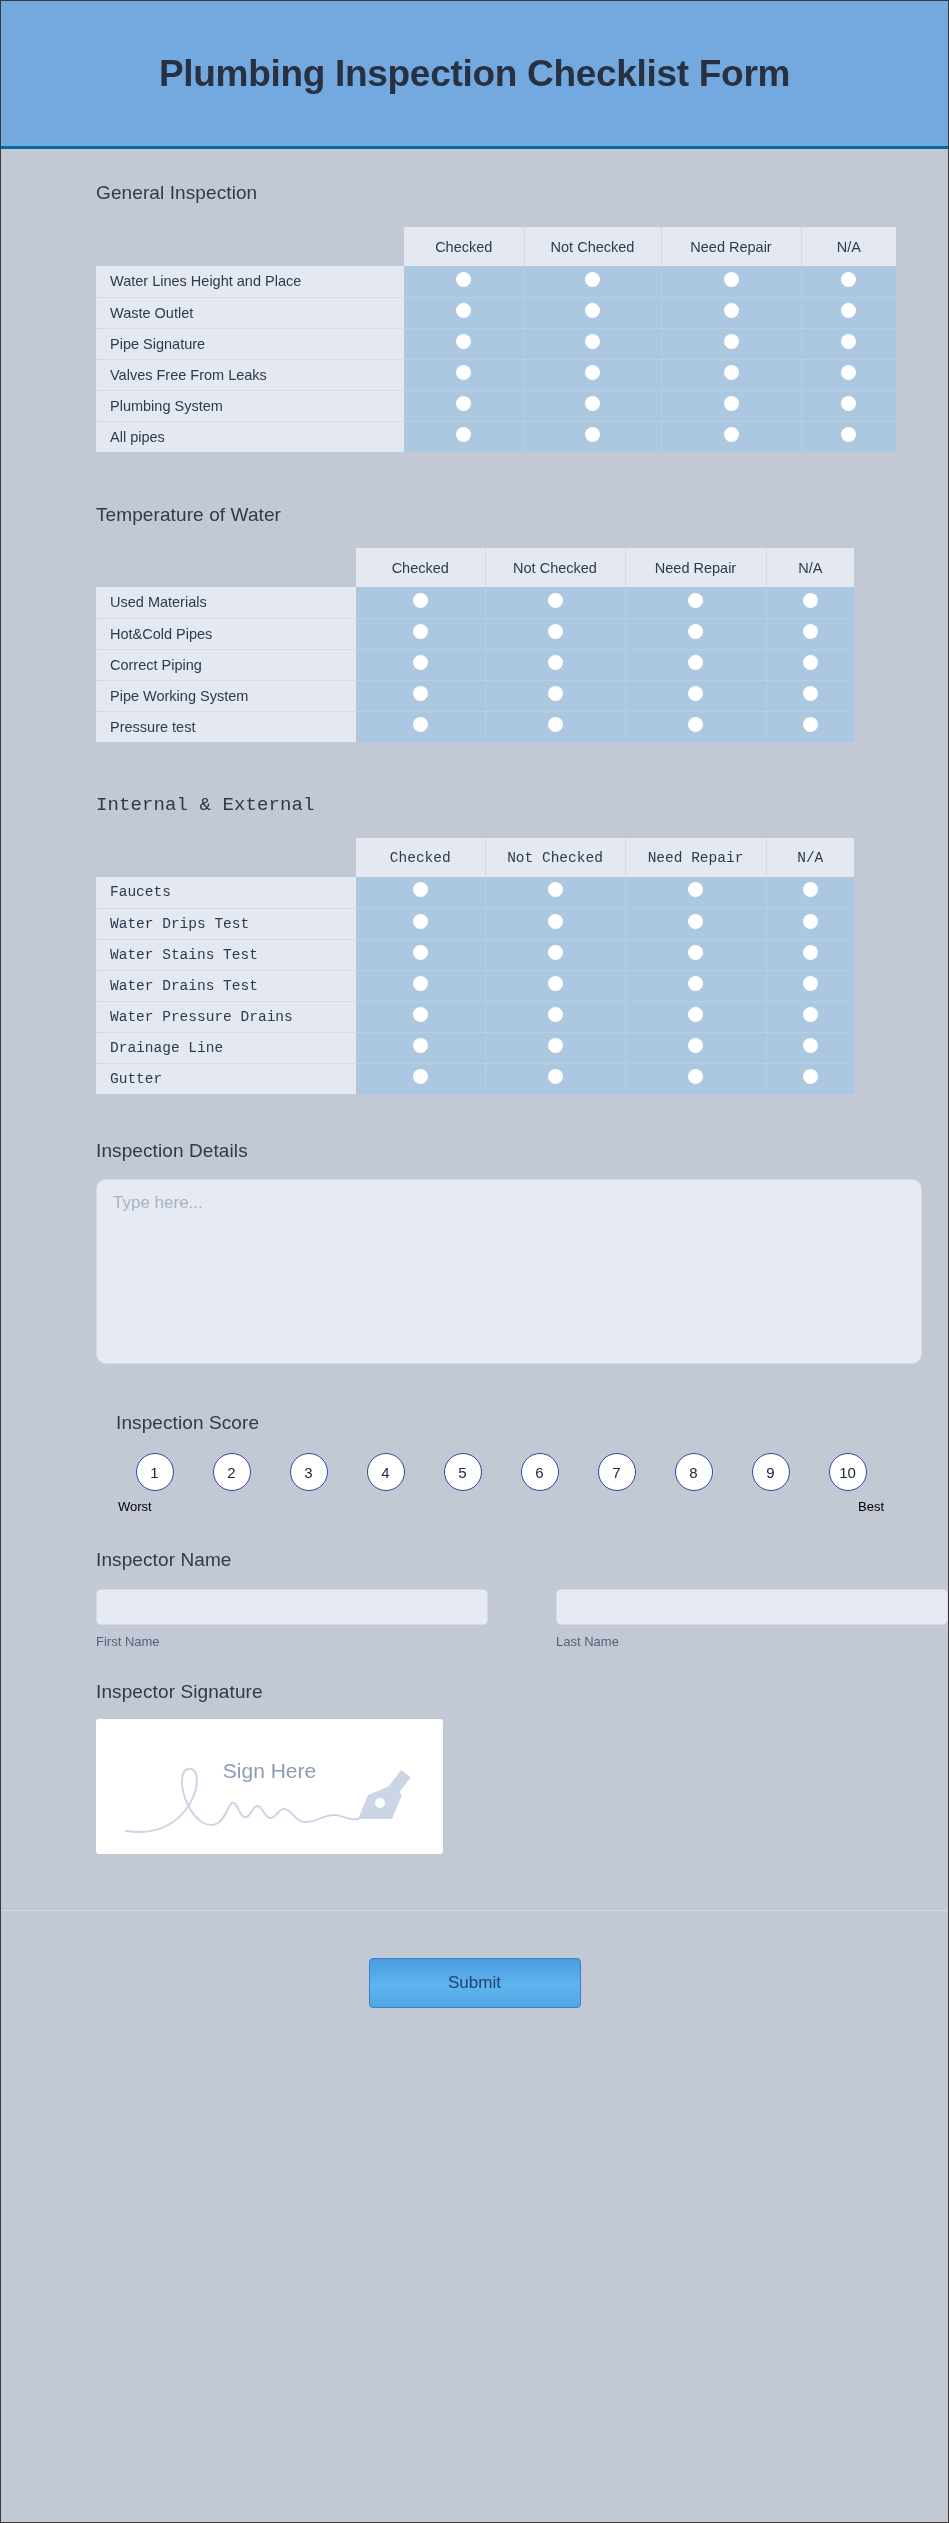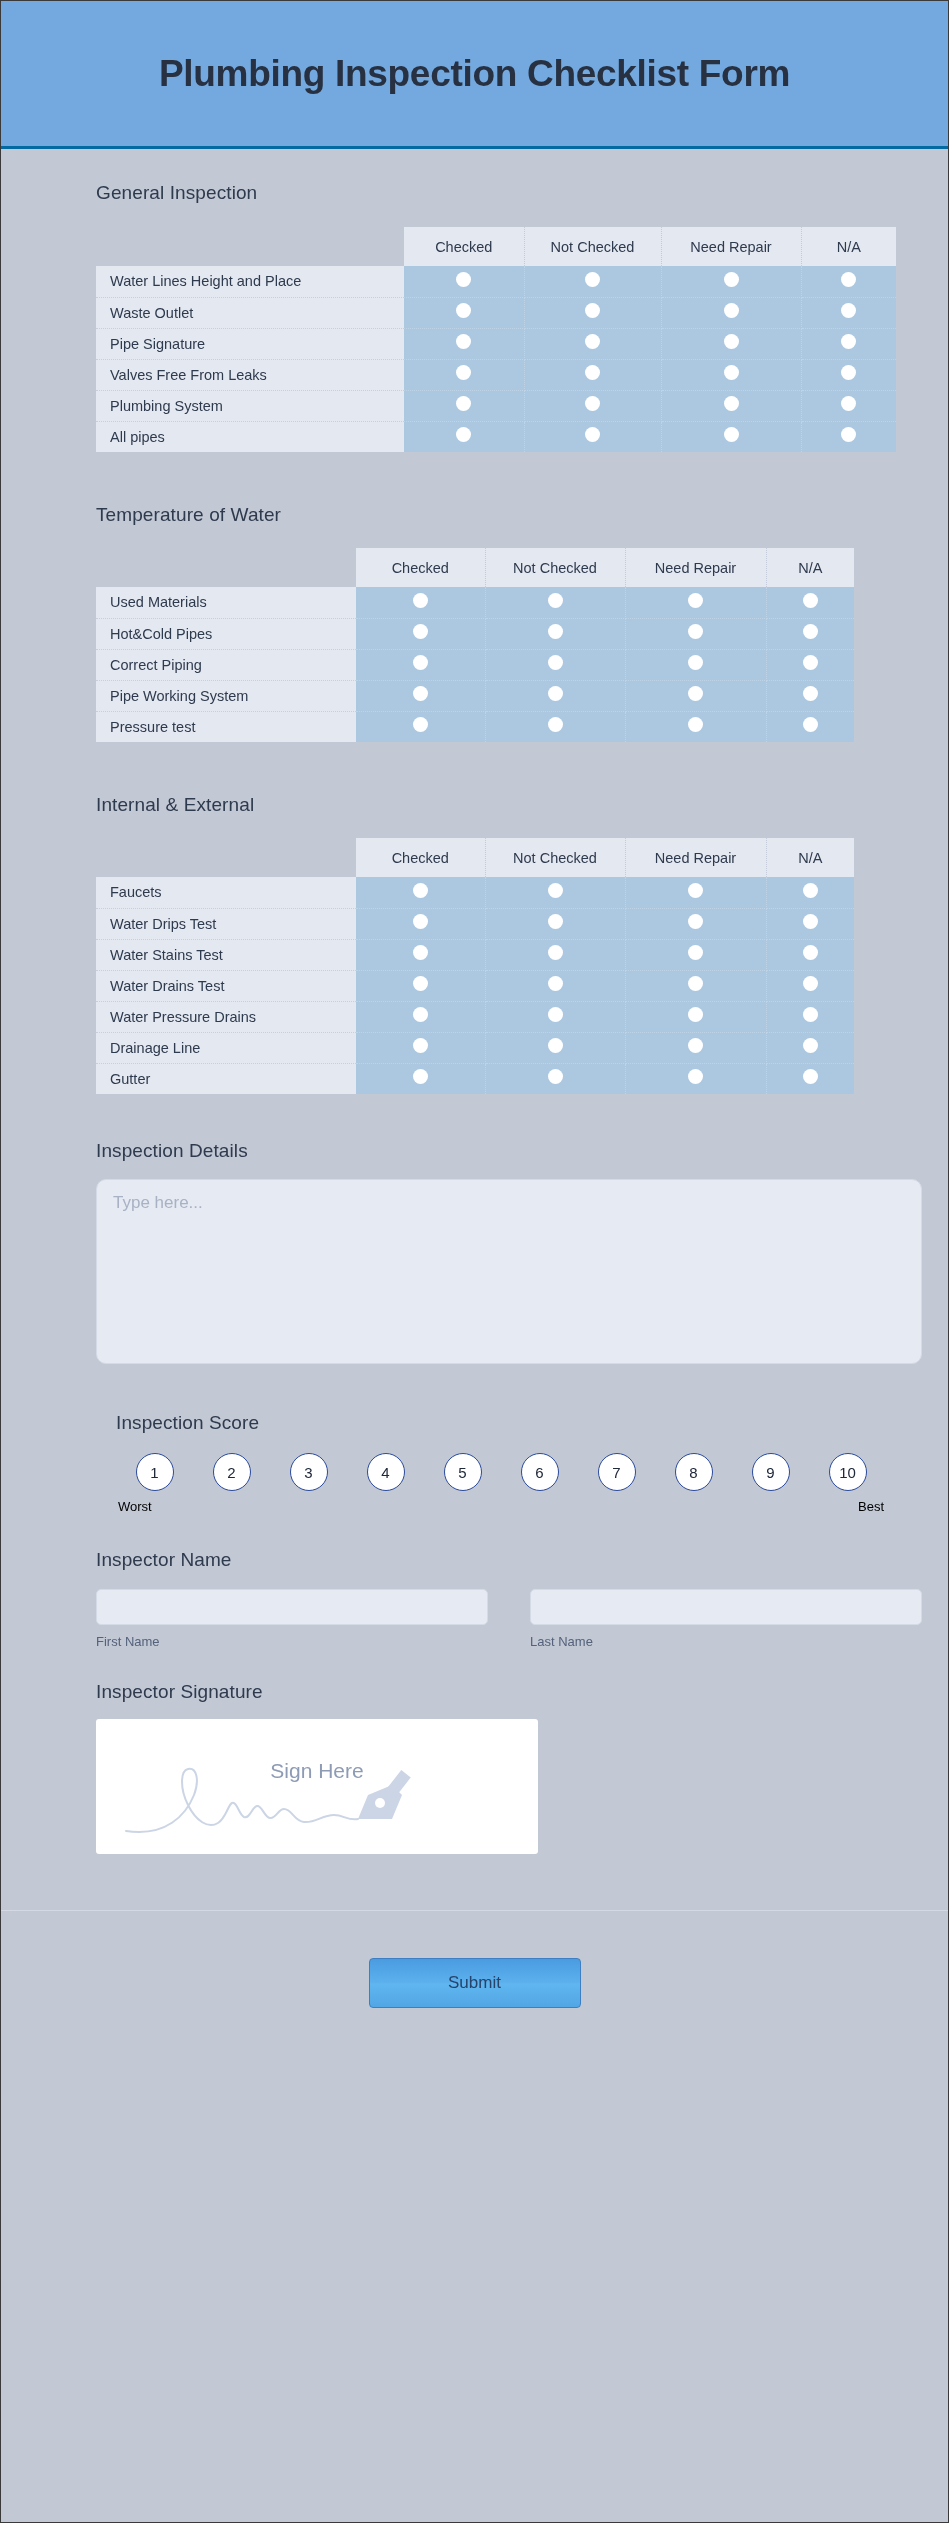--- a/index.html
+++ b/index.html
@@ -145,21 +145,21 @@
   .scale-endlabel {
     margin-top: 8px;
     font-size: 13px;
     color: #000000;
     height: 15px;
   }
   .scale-item.left .scale-endlabel { align-self: flex-start; margin-left: 2px; }
   .scale-item.right .scale-endlabel { align-self: flex-end; margin-right: 2px; }
 
   
-  .name-row { display: flex; gap: 42px; }
+  .name-row { display: flex; gap: 42px; justify-content: space-between; }
   .name-field { display: flex; flex-direction: column; }
   .text-input {
     width: 392px;
     height: 36px;
     background: #e6eaf2;
     border: 1px solid #d4dae6;
     border-radius: 5px;
     outline: none;
     padding: 0 12px;
     font-size: 15px;
@@ -167,21 +167,21 @@
     font-family: "Liberation Sans", sans-serif;
   }
   .sub-label {
     margin-top: 9px;
     font-size: 13px;
     color: #54627b;
   }
 
   
   .sig-pad {
-    width: 442px;
+    width: 347px;
     height: 135px;
     background: #ffffff;
     border-radius: 3px;
     position: relative;
     overflow: hidden;
   }
   .sig-inner {
     position: absolute;
     left: 0; top: 0; right: 0; bottom: 0;
     display: flex;
@@ -349,21 +349,21 @@
           <td class="row-label">Pressure test</td>
           <td class="opt"><span class="radio-dot"></span></td>
           <td class="opt"><span class="radio-dot"></span></td>
           <td class="opt"><span class="radio-dot"></span></td>
           <td class="opt"><span class="radio-dot"></span></td>
         </tr>
       </tbody>
     </table>
   </div>
 
-  <div class="section" style="padding-top:52px;">
+  <div class="section" style="padding-top:52px;font-family:Liberation Mono, monospace;">
     <div class="section-title">Internal &amp; External</div>
     <table class="matrix" style="margin-top:22px;">
       <thead>
         <tr>
           <th class="corner" style="width:260px;"></th>
           <th class="col-head" style="width:129px;">Checked</th>
           <th class="col-head" style="width:140px;">Not Checked</th>
           <th class="col-head" style="width:141px;">Need Repair</th>
           <th class="col-head" style="width:88px;">N/A</th>
         </tr>

